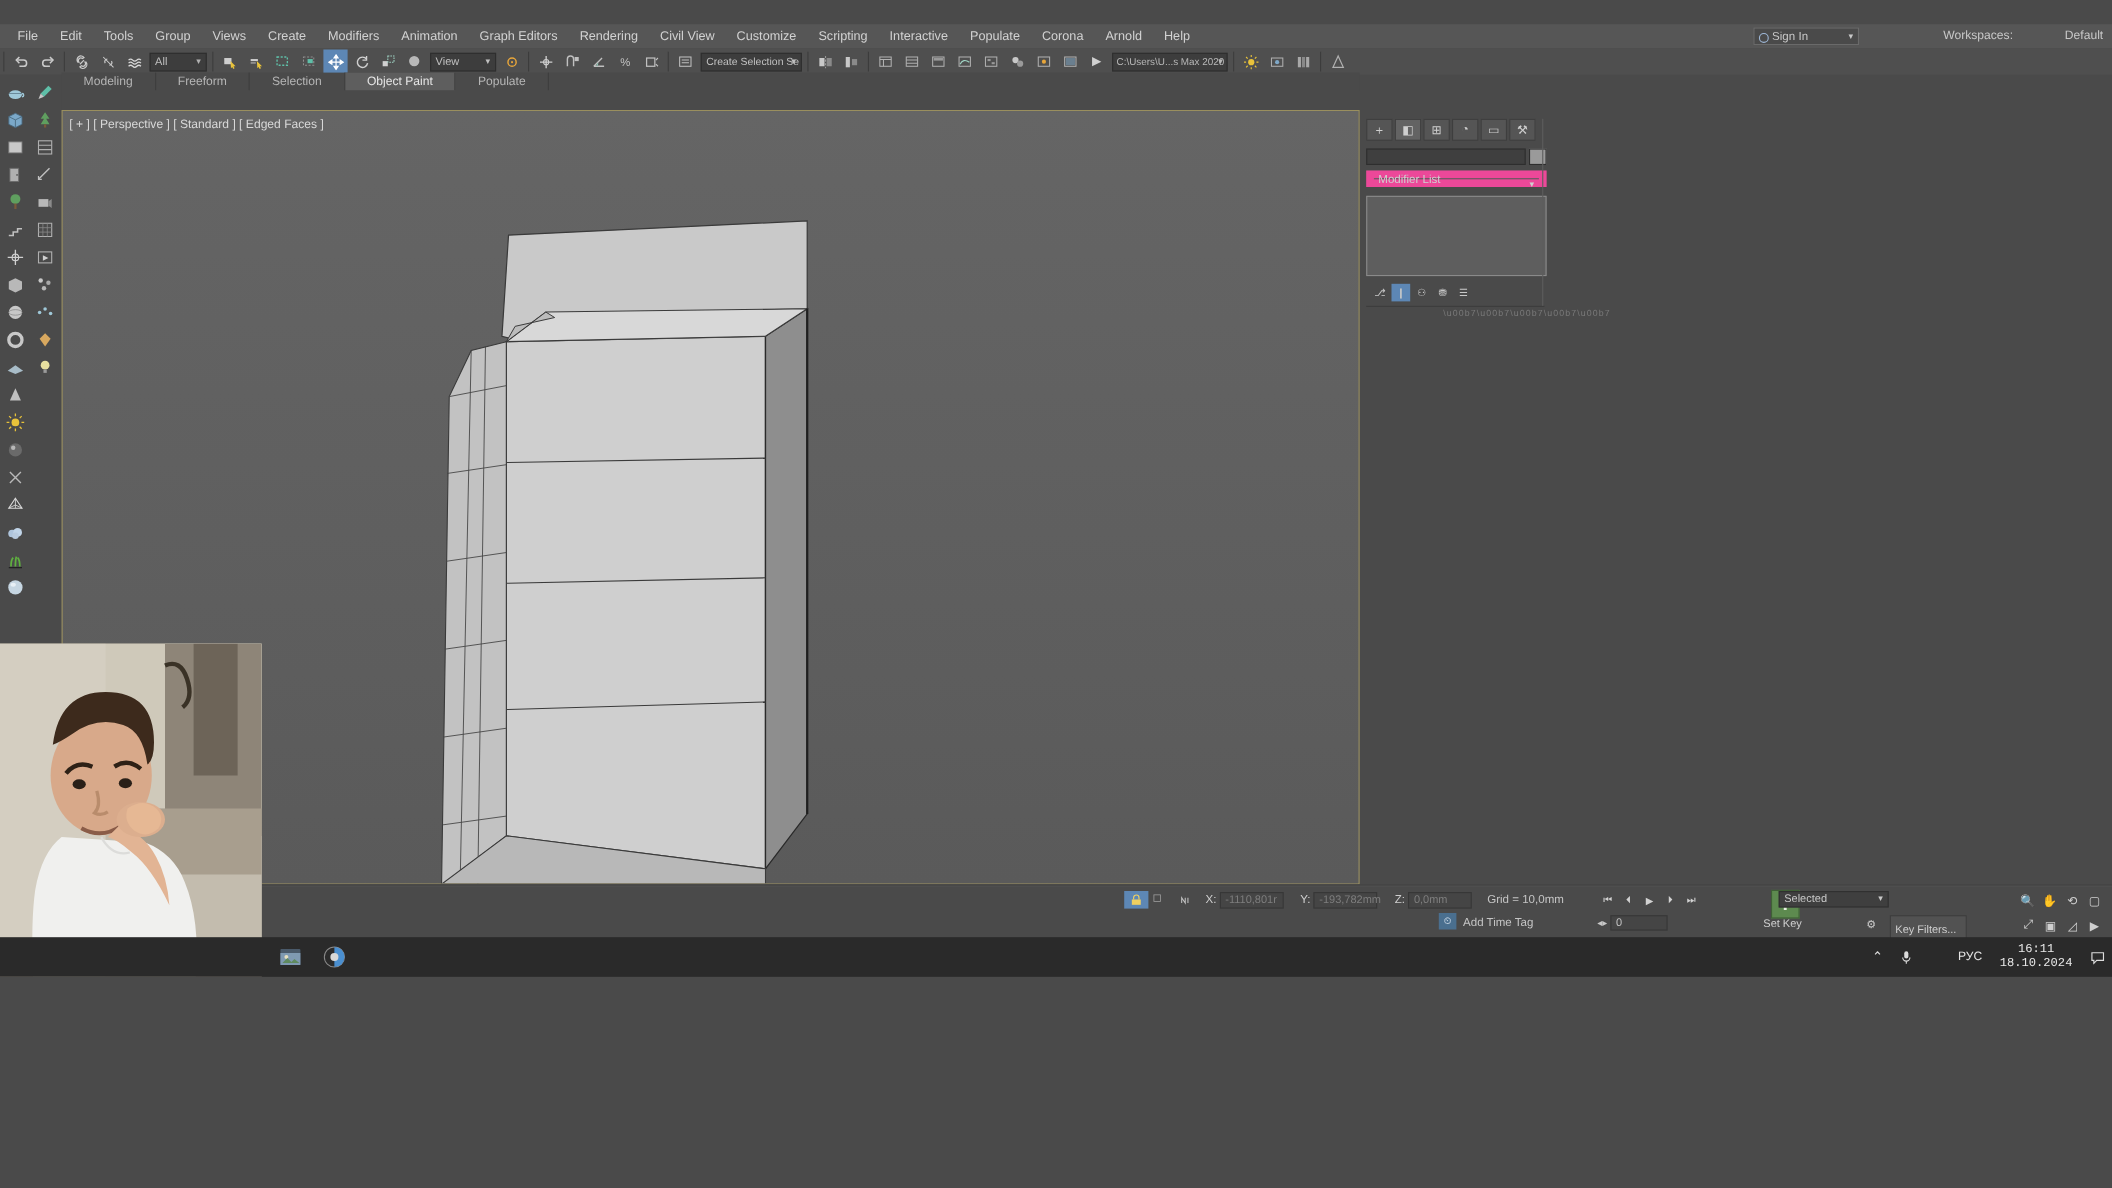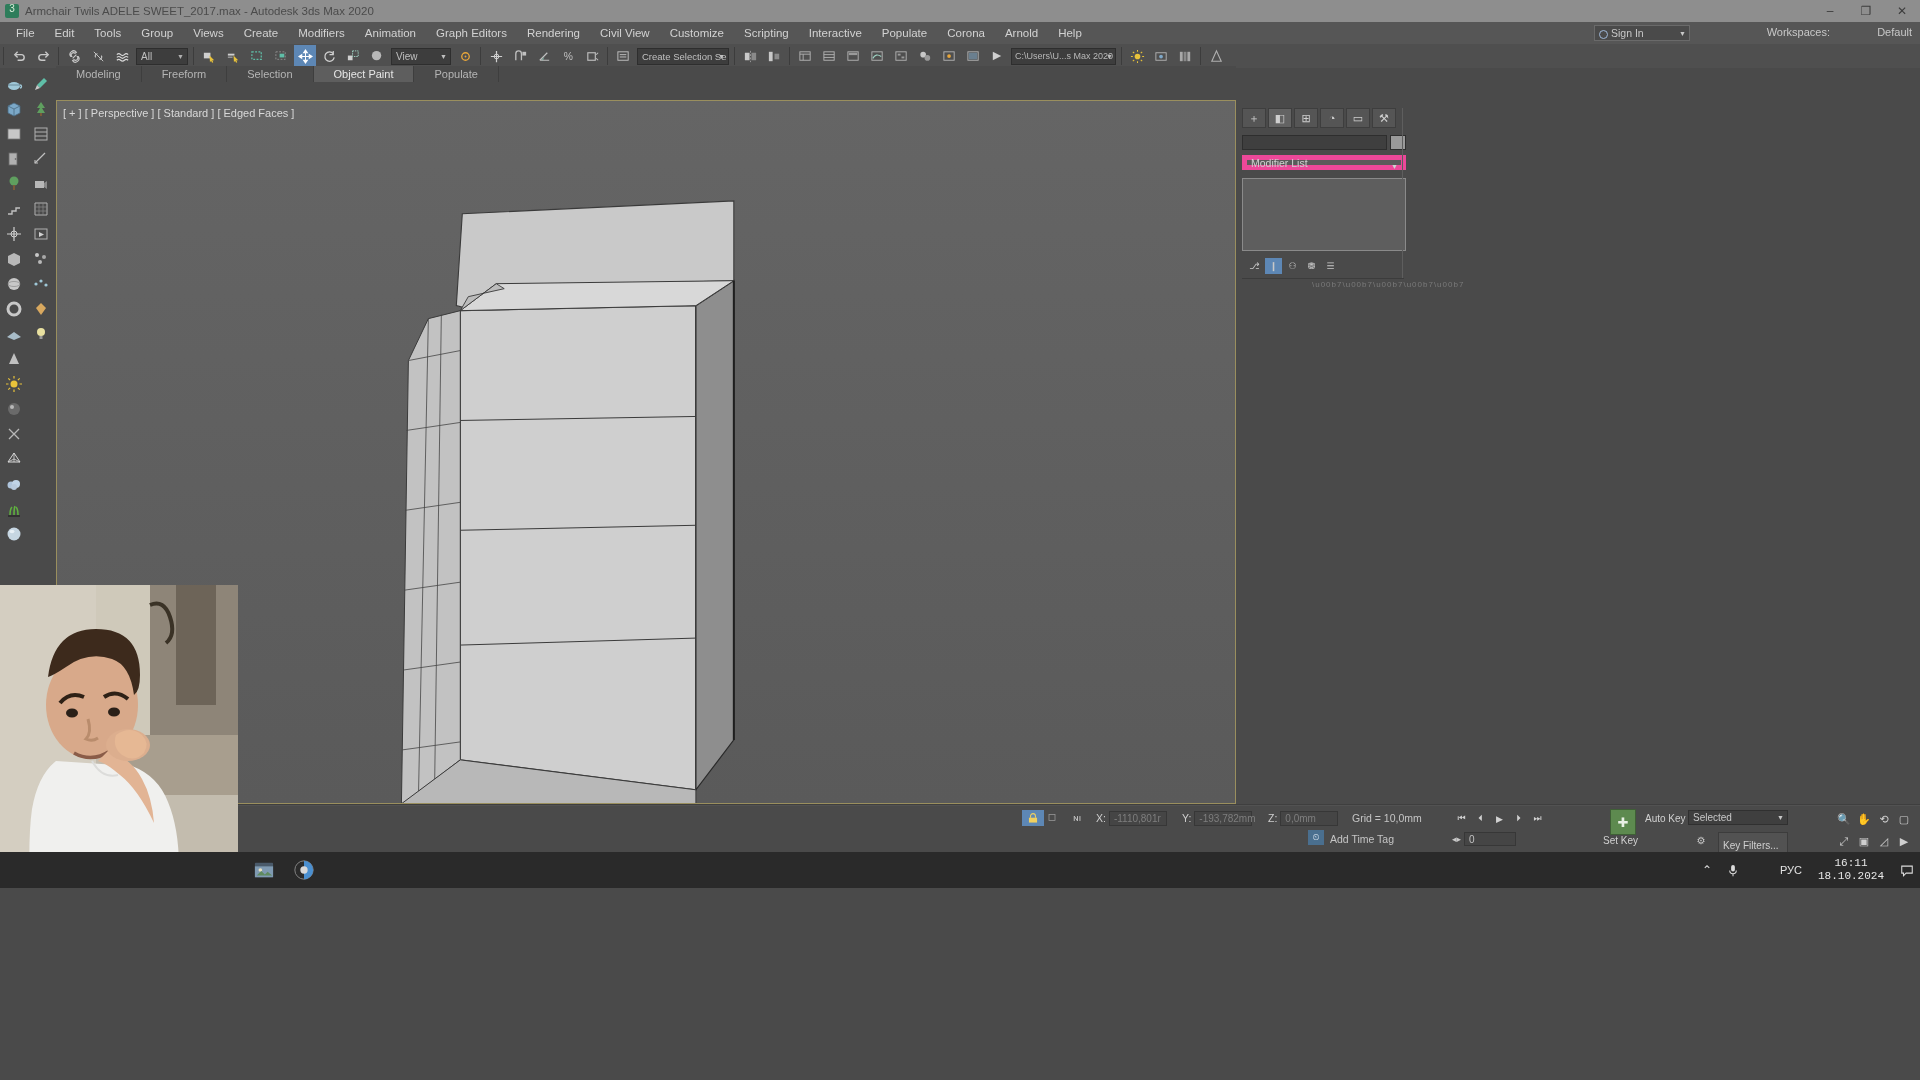--- a/index.html
+++ b/index.html
@@ -96,21 +96,21 @@
   .cp-tabs { position:absolute; left:2px; top:8px; display:flex; }
   .cptab { width:24px; height:20px; margin-right:2px; background:#555;
     border:1px solid #3e3e3e; display:flex; align-items:center;
     justify-content:center; font-size:11px; color:#cfcfcf; }
   .cptab.sel { background:#636363; }
   .cp-name { position:absolute; left:2px; top:35px; width:145px; height:15px;
     background:#3f3f3f; border:1px solid #2e2e2e; }
   .cp-color { position:absolute; left:150px; top:35px; width:16px; height:15px;
     background:#9a9a9a; border:1px solid #2e2e2e; }
   .cp-modlist { position:absolute; left:2px; top:55px; width:164px; height:15px;
-    background:#5a5a5a; border:5px solid #ec4899; font-size:10.5px;
+    background:#5a5a5a; border:7px solid #ec4899; font-size:10.5px;
     color:#d0d0d0; display:flex; align-items:center; padding-left:4px;
     position:absolute; }
   .cp-modlist .cv { position:absolute; right:3px; top:3px; font-size:7px; }
   .cp-stack { position:absolute; left:2px; top:78px; width:164px; height:73px;
     background:#5e5e5e; border:1px solid #8a8a8a; }
   .cp-stackbtns { position:absolute; left:6px; top:158px; display:flex;
     align-items:center; }
   .sbtn { width:17px; height:16px; margin-right:2px; display:flex;
     align-items:center; justify-content:center; font-size:9px; color:#c8c8c8; }
   .sbtn.hl { background:#5d87b5; }
@@ -149,21 +149,21 @@
     justify-content:center; font-size:9px; color:#d2d2d2; }
   .frame-row { position:absolute; left:1452px; top:26px; display:flex;
     align-items:center; }
   .framebox { width:52px; height:14px; background:#454545; border:1px solid #373737;
     font-size:10px; color:#c2c2c2; display:flex; align-items:center;
     padding-left:4px; position:relative; }
   .autokey { position:absolute; left:1605px; top:4px; width:46px; height:16px;
     font-size:10px; color:#d0d0d0; display:flex; align-items:center; }
   .setkey { position:absolute; left:1605px; top:26px; width:46px; height:16px;
     font-size:10px; color:#d0d0d0; display:flex; align-items:center; }
-  .selcombo2 { position:absolute; left:1688px; top:4px; width:100px; height:15px;
+  .selcombo2 { position:absolute; left:1617px; top:4px; width:100px; height:15px;
     background:#3f3f3f; border:1px solid #303030; font-size:10px; color:#c8c8c8;
     display:flex; align-items:center; padding-left:4px; }
   .selcombo2 .cv { position:absolute; right:3px; font-size:7px; }
   .keyfilters { position:absolute; left:1718px; top:26px; width:70px; height:27px;
     background:#525252; border:1px solid #3c3c3c; font-size:10px; color:#d0d0d0;
     display:flex; align-items:center; padding-left:4px; }
   .keybtn { position:absolute; left:1610px; top:3px; width:26px; height:26px;
     background:#5d8a4f; border:1px solid #3f5f36; display:flex;
     align-items:center; justify-content:center; font-size:13px; color:#e8f0e4; }
   .navicons { position:absolute; right:6px; top:4px; display:flex; }
@@ -186,29 +186,20 @@
 
   
   .webcam { position:absolute; left:0; top:585px; width:238px; height:303px;
     overflow:hidden; background:#b9b1a4; }
 </style>
 </head>
 <body>
 
 <div id="app">
 
-  <div class="titlebar">
-    <div class="tb-icon"></div>
-    <div class="tb-title">Armchair Twils ADELE SWEET_2017.max - Autodesk 3ds Max 2020</div>
-    <div class="tb-btns">
-      <div class="tb-btn">–</div>
-      <div class="tb-btn">❐</div>
-      <div class="tb-btn close">✕</div>
-    </div>
-  </div>
 
   <div class="menubar">
     <div class="menu-item">File</div>
     <div class="menu-item">Edit</div>
     <div class="menu-item">Tools</div>
     <div class="menu-item">Group</div>
     <div class="menu-item">Views</div>
     <div class="menu-item">Create</div>
     <div class="menu-item">Modifiers</div>
     <div class="menu-item">Animation</div>

